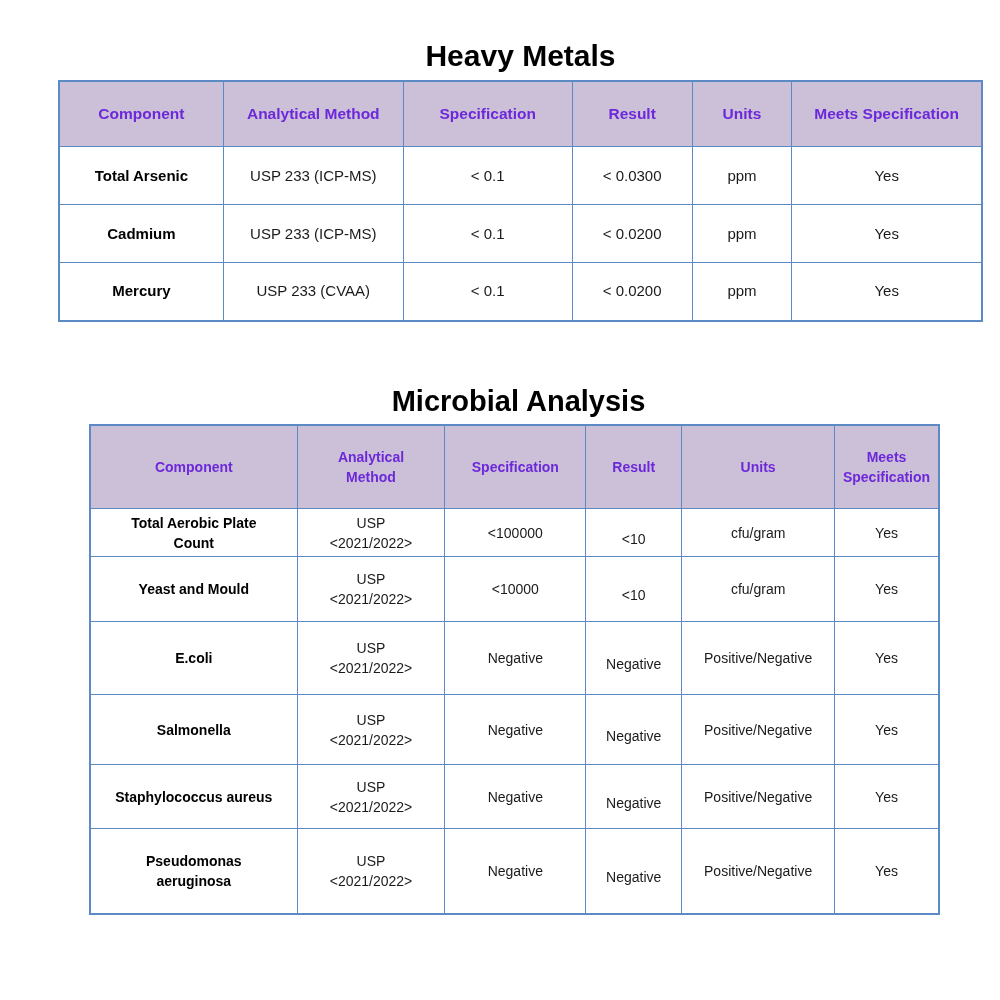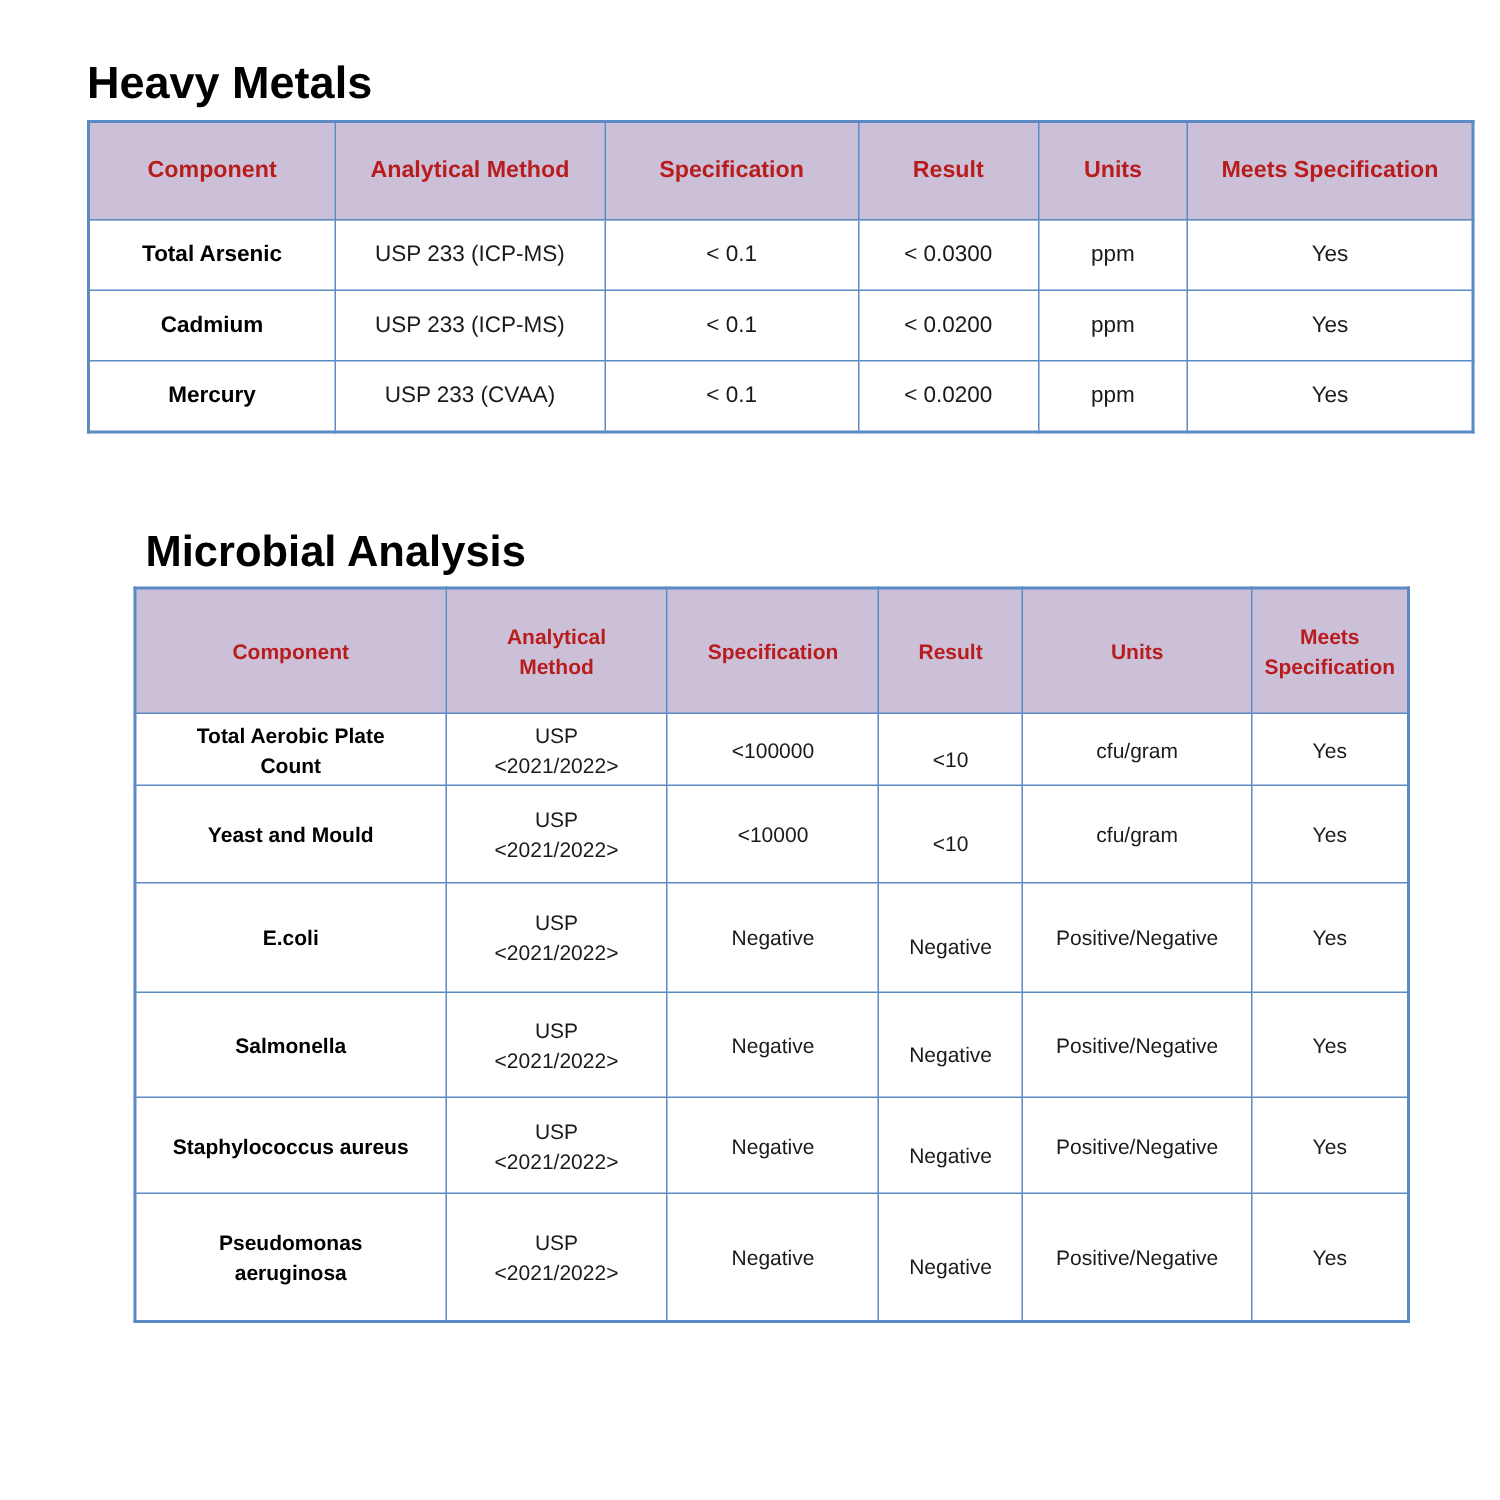--- a/index.html
+++ b/index.html
@@ -14,20 +14,21 @@
     background:#ffffff;
     font-family:"Liberation Sans", sans-serif;
     color:var(--text);
   }
   .section-title{
     font-weight:bold;
     color:#000;
     margin:0 0 8px 0;
     line-height:1.05;
     letter-spacing:0px;
+    text-align:center;
   }
   .sec-hm{margin:40px 0 0 58px;width:925px;}
   .sec-hm .section-title{font-size:30px;}
   .sec-ma{margin:64px 0 0 89px;width:851px;}
   .sec-ma .section-title{font-size:29px;margin-left:8px;}
 
   table{
     border-collapse:collapse;
     table-layout:fixed;
     width:100%;
@@ -37,26 +38,26 @@
     border:1.5px solid var(--border);
     text-align:center;
     vertical-align:middle;
     padding:2px 4px;
     white-space:pre-line;
     line-height:1.45;
   }
   th{
     background:var(--header-bg);
     font-weight:bold;
-    color:#b91c1c;
+    color:#6d28d9;
   }
   .t1 th{font-size:15.5px;}
   .t1 td{font-size:15px;}
   .t1 thead tr{height:66px;}
-  .t1 tbody tr{height:47px;}
+  .t1 tbody tr{height:58px;}
   .t2 th{font-size:14px;}
   .t2 td{font-size:14px;}
   .t2 thead tr{height:84px;}
   .t2 tbody tr:nth-child(1){height:48px;}
   .t2 tbody tr:nth-child(2){height:65px;}
   .t2 tbody tr:nth-child(3){height:73px;}
   .t2 tbody tr:nth-child(4){height:70px;}
   .t2 tbody tr:nth-child(5){height:64px;}
   .t2 tbody tr:nth-child(6){height:85px;padding-left:44px;}
   td.comp{font-weight:bold;color:#000;}

